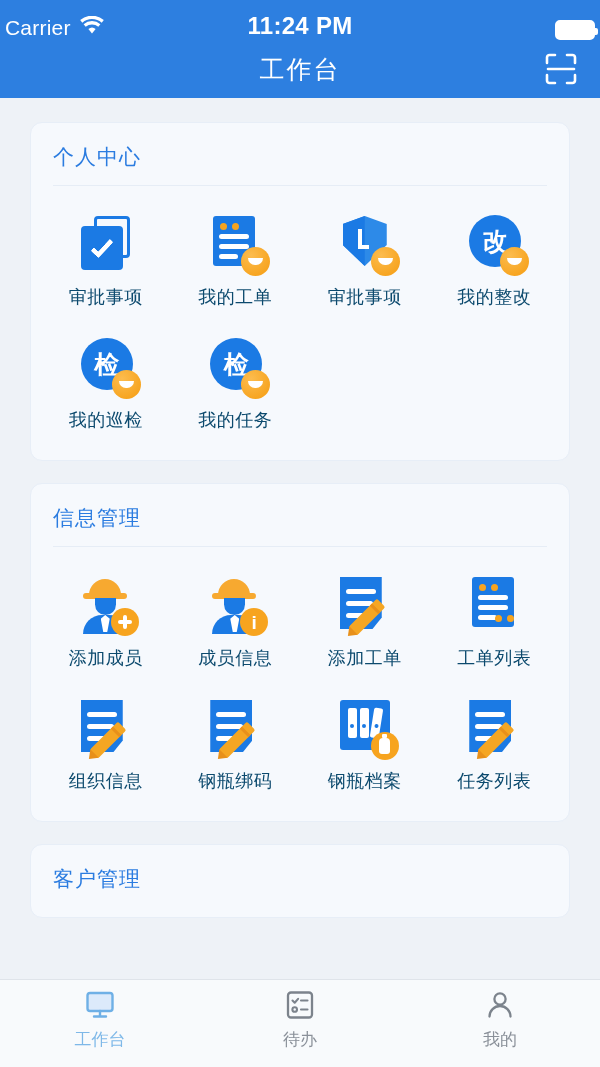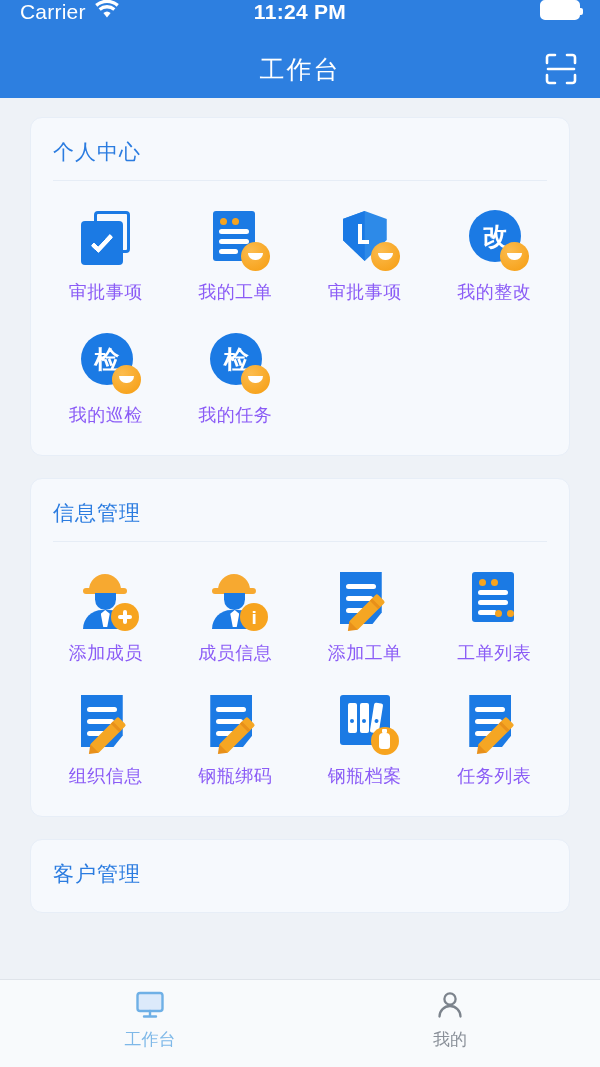--- a/index.html
+++ b/index.html
@@ -13,31 +13,31 @@
     position: relative;
     width: 600px; height: 1067px;
     background: #eef2f7;
     overflow: hidden;
   }
 
   
   .statusbar {
     height: 40px;
     background: #2d7fe0;
-    display: flex; align-items: flex-start;
-    padding: 0 20px;
+    display: flex; align-items: flex-end;
+    padding: 0 5px;
     color: #fff;
     position: relative;
   }
   .sb-left { display: flex; align-items: center; gap: 8px; }
   .sb-carrier { font-size: 21px; letter-spacing: .2px; }
   .wifi-icon { display: block; }
   .sb-time {
     position: absolute; left: 0; right: 0; text-align: center;
-    font-size: 21px; font-weight: bold; letter-spacing: .3px;
+    font-size: 24px; font-weight: bold; letter-spacing: .3px;
   }
   .sb-right { margin-left: auto; display: flex; align-items: center; }
   .battery {
     width: 40px; height: 20px;
     border: 2px solid #ffffff; border-radius: 5px;
     position: relative; background: #fff;
   }
   .battery::after {
     content: ""; position: absolute; right: -5px; top: 6px;
     width: 3px; height: 7px; background: #fff; border-radius: 0 2px 2px 0;
@@ -58,21 +58,21 @@
     transform: translateY(-50%);
     width: 34px; height: 34px;
     cursor: pointer;
   }
 
   
   .content {
     position: absolute;
     top: 98px; left: 0; right: 0; bottom: 88px;
     overflow: hidden;
-    padding: 19px 0 0 0;
+    padding: 24px 0 0 0;
   }
 
   .card {
     margin: 0 30px 22px 30px;
     background: #f6f9fd;
     border: 1px solid #e7eef7;
     border-radius: 12px;
     padding: 14px 0 10px 0;
   }
   .card-title {
@@ -98,21 +98,21 @@
     cursor: pointer;
   }
   .cell-icon {
     width: 62px; height: 62px;
     position: relative;
     display: flex; align-items: center; justify-content: center;
   }
   .cell-label {
     margin-top: 11px;
     font-size: 18px;
-    color: #8b5cf6;
+    color: #0c4a6e;
     letter-spacing: .5px;
     white-space: nowrap;
   }
 
   
   .badge-smile {
     position: absolute;
     right: -4px; bottom: -2px;
     width: 29px; height: 29px;
     border-radius: 50%;
@@ -546,20 +546,32 @@
       <div class="tab-ic">
         <svg width="34" height="34" viewBox="0 0 34 34">
           <rect x="4.5" y="5" width="25" height="18" rx="2.6" fill="#dceafb" stroke="#6fb0e6" stroke-width="2.4"></rect>
           <path d="M17 23v5M11 28.5h12" stroke="#6fb0e6" stroke-width="2.4" stroke-linecap="round"></path>
         </svg>
       </div>
       <div class="tab-label">工作台</div>
     </div>
 
 
+    <div class="tab">
+      <div class="tab-ic">
+        <svg width="34" height="34" viewBox="0 0 34 34">
+          <rect x="5" y="4.5" width="24" height="25" rx="3" fill="none" stroke="#7c838c" stroke-width="2.3"></rect>
+          <path d="M9.5 12.5l2.2 2.2 3.4-3.8" fill="none" stroke="#7c838c" stroke-width="2.1" stroke-linecap="round" stroke-linejoin="round"></path>
+          <path d="M18 12.5h6.5" stroke="#7c838c" stroke-width="2.1" stroke-linecap="round"></path>
+          <circle cx="11.7" cy="21.5" r="2.3" fill="none" stroke="#7c838c" stroke-width="2.1"></circle>
+          <path d="M18 21.5h6.5" stroke="#7c838c" stroke-width="2.1" stroke-linecap="round"></path>
+        </svg>
+      </div>
+      <div class="tab-label">待办</div>
+    </div>
 
     <div class="tab">
       <div class="tab-ic">
         <svg width="34" height="34" viewBox="0 0 34 34">
           <circle cx="17" cy="11" r="5.6" fill="none" stroke="#7c838c" stroke-width="2.3"></circle>
           <path d="M6.5 28.5a10.5 10.5 0 0121 0" fill="none" stroke="#7c838c" stroke-width="2.3" stroke-linecap="round"></path>
         </svg>
       </div>
       <div class="tab-label">我的</div>
     </div>

